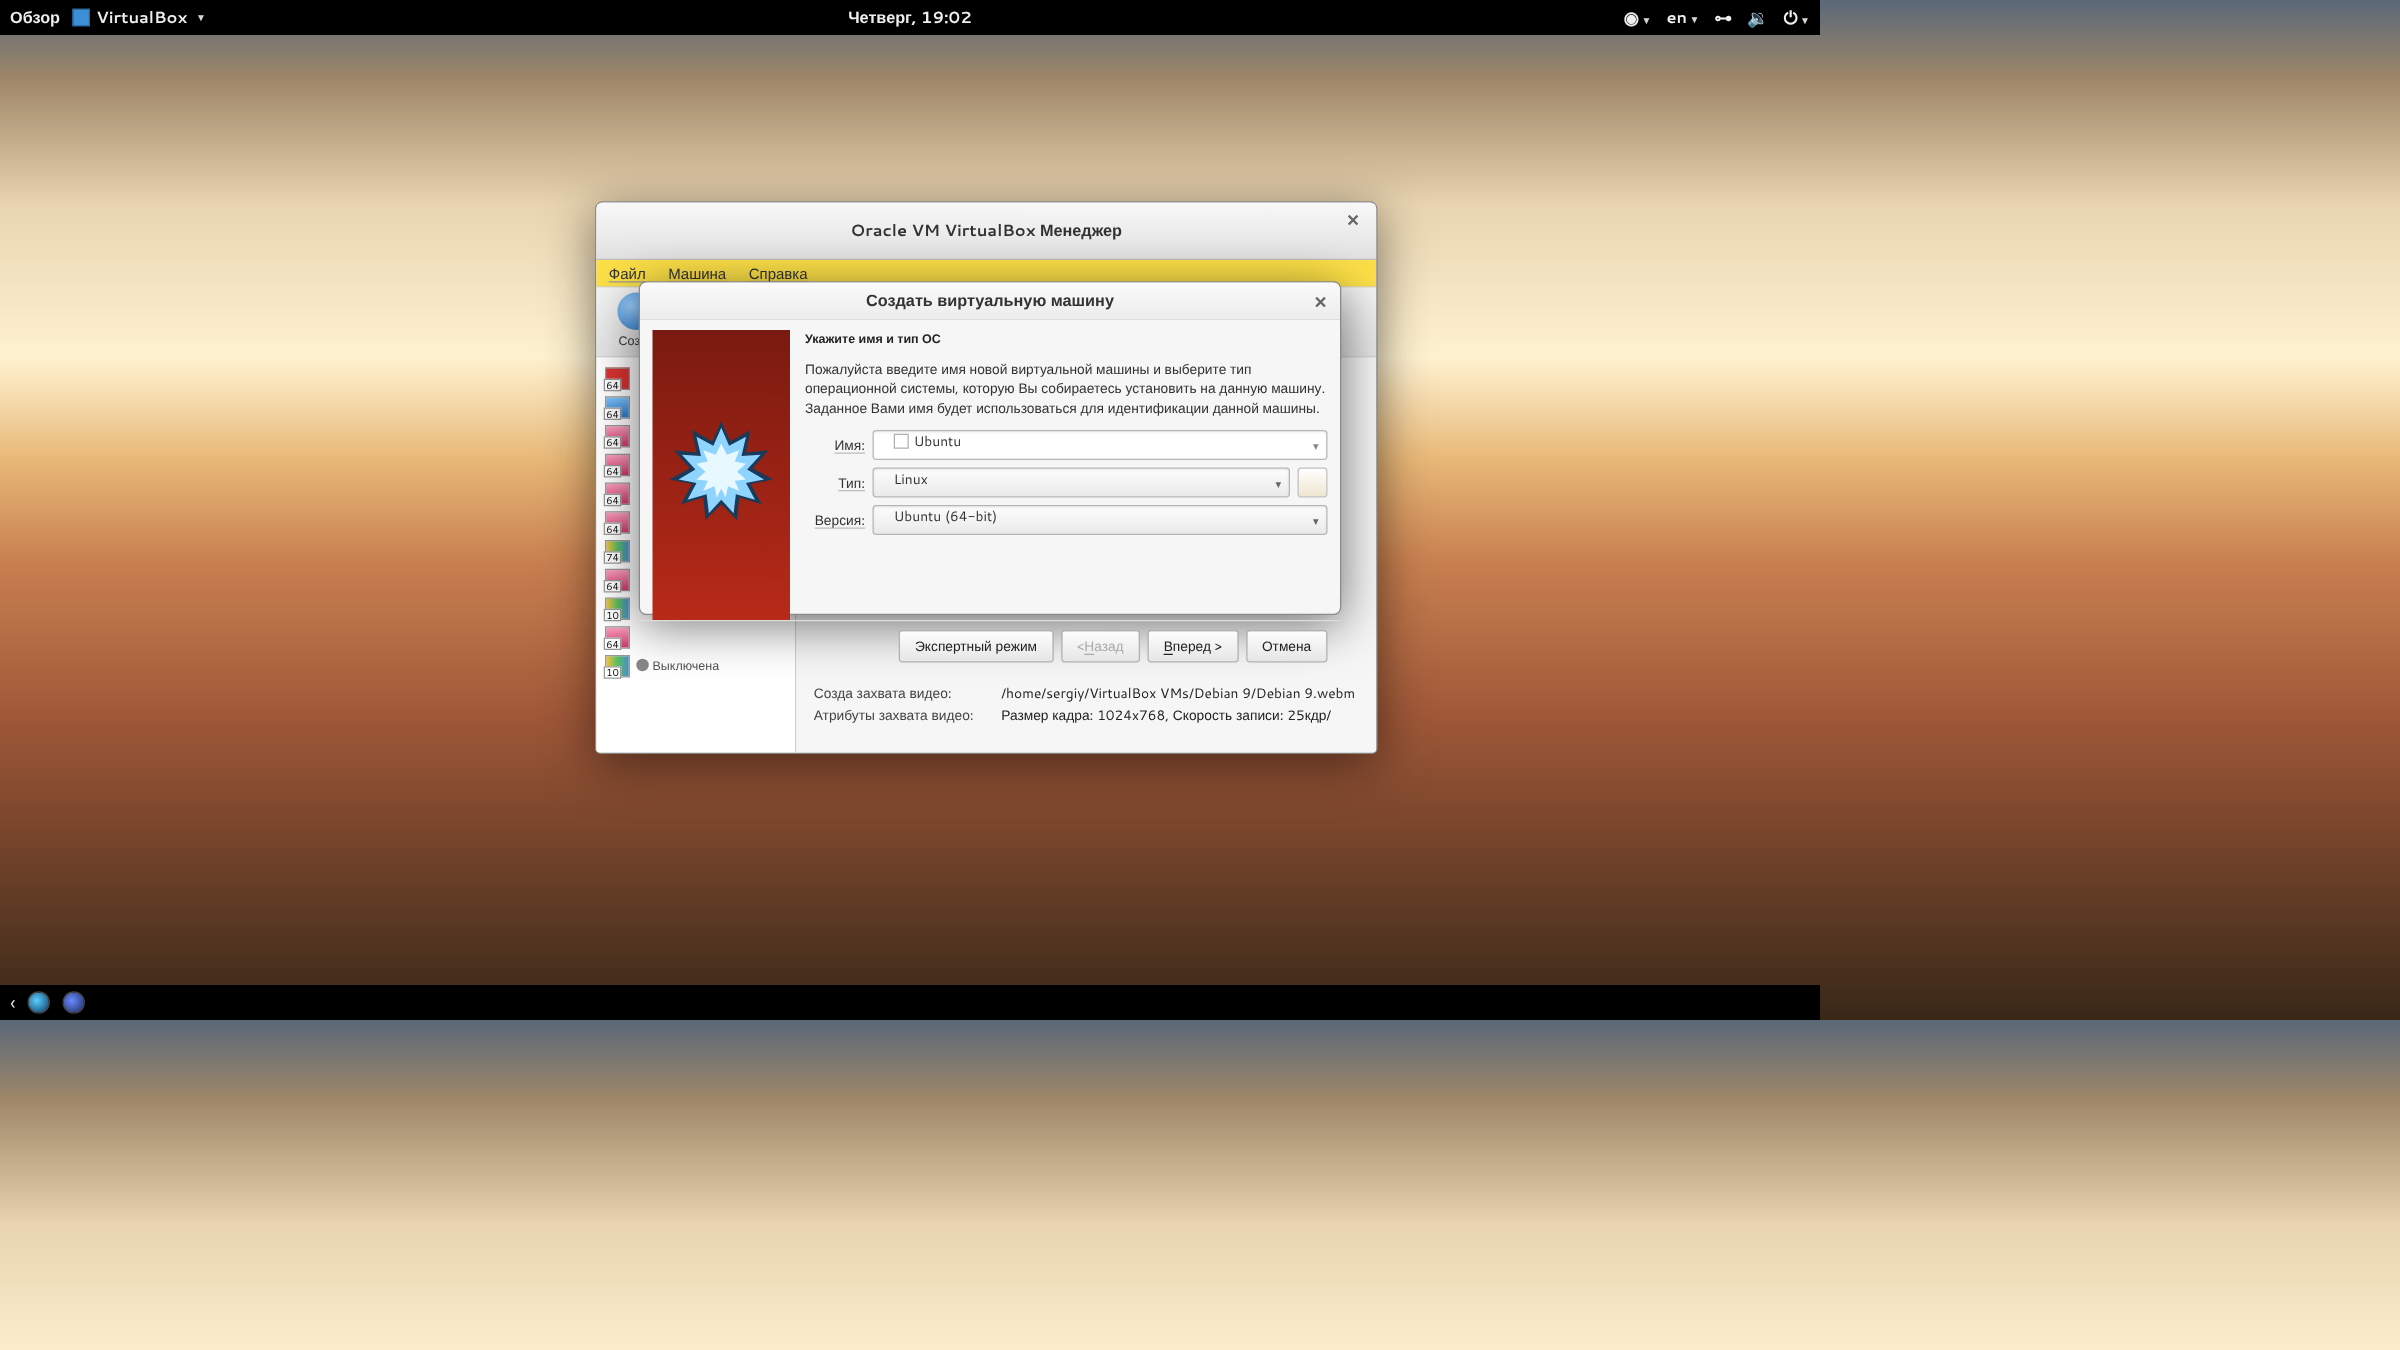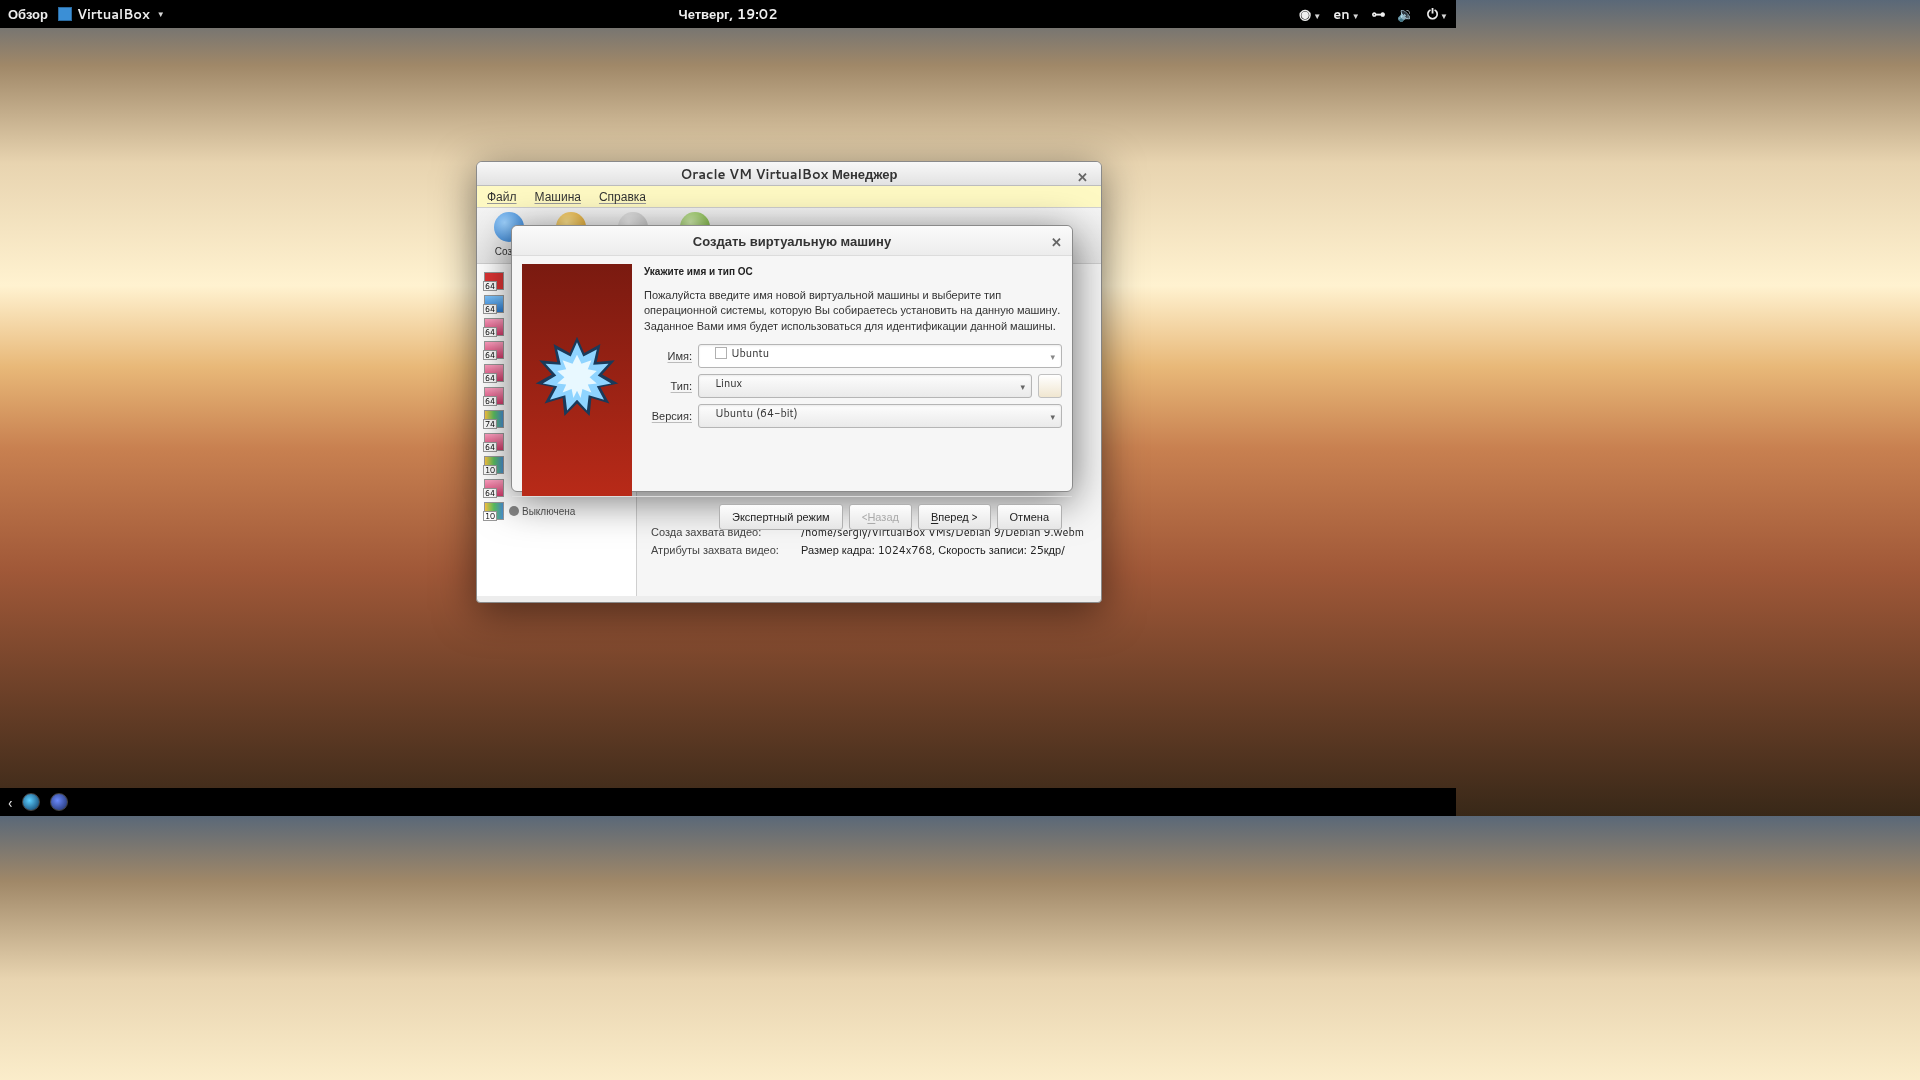--- a/index.html
+++ b/index.html
@@ -35,25 +35,25 @@
   .dock-icon { width:18px; height:18px; border-radius:50%; background:#1a1a1a; border:1px solid #444; }
   .dock-icon.b { background:radial-gradient(circle at 40% 40%, #5ccfff, #0a3560);}
   .dock-icon.c { background:radial-gradient(circle at 40% 40%, #6a8afc, #1a2a60);}
 
   
   .mgr {
     position:absolute; left:476px; top:161px; width:626px; height:442px;
     background:#ededed; border:1px solid #8a8a8a; border-radius:6px 6px 4px 4px;
     box-shadow:0 8px 40px rgba(0,0,0,.5); z-index:10; overflow:hidden;
   }
-  .mgr-title { height:24px; background:linear-gradient(#f8f8f8,#e2e2e2);
+  .mgr-title { height:46px; background:linear-gradient(#f8f8f8,#e2e2e2);
     border-bottom:1px solid #bdbdbd; display:flex; align-items:center; justify-content:center;
     font-size:13px; font-weight:700; color:#333; position:relative;}
   .mgr-title .x { position:absolute; right:8px; top:6px; width:16px; height:16px; font-size:13px; color:#666; cursor:pointer;}
-  .mgr-menu { height:22px; background:#fef9c3; border-bottom:1px solid #d0d0d0;
+  .mgr-menu { height:22px; background:#fde047; border-bottom:1px solid #d0d0d0;
     display:flex; align-items:center; gap:18px; padding:0 10px; font-size:12px; color:#333;}
   .mgr-menu span { text-decoration:underline; text-decoration-color:#999; text-underline-offset:2px;}
 
   .mgr-toolbar { height:56px; background:linear-gradient(#f4f4f4,#e5e5e5); border-bottom:1px solid #cfcfcf;
     display:flex; align-items:flex-start; padding:4px 6px; gap:10px;}
   .tb-btn { display:flex; flex-direction:column; align-items:center; font-size:10px; color:#333; width:52px;}
   .tb-ico { width:30px; height:30px; border-radius:50%; margin-bottom:2px;
     background:radial-gradient(circle at 35% 35%, #9fd3ff, #2a7ad0);}
   .tb-ico.gear { background:radial-gradient(circle at 35% 35%, #ffe38f, #d89a20);}
   .tb-ico.arrow { background:radial-gradient(circle at 35% 35%, #d4f0b0, #6aa82a);}

